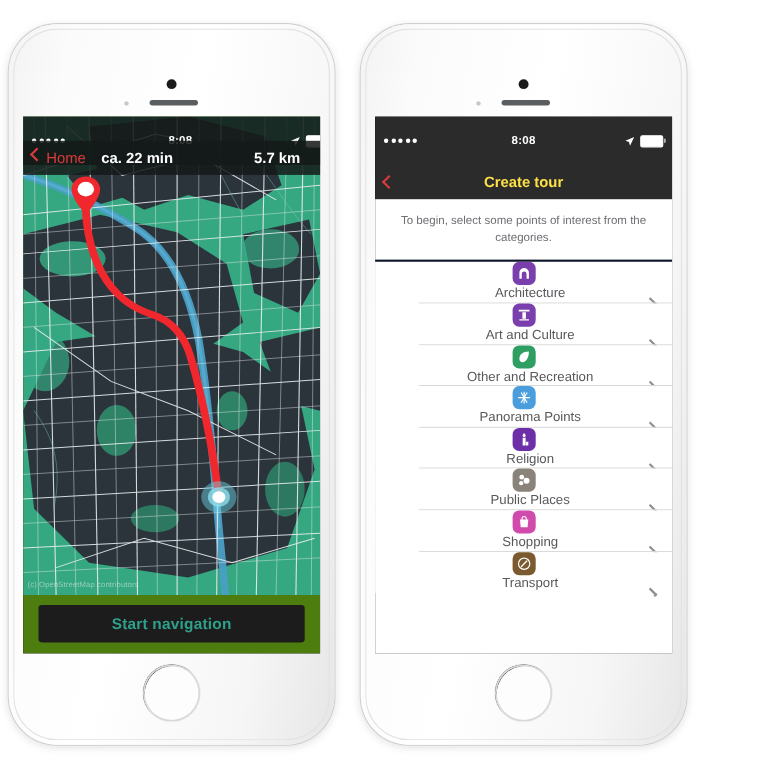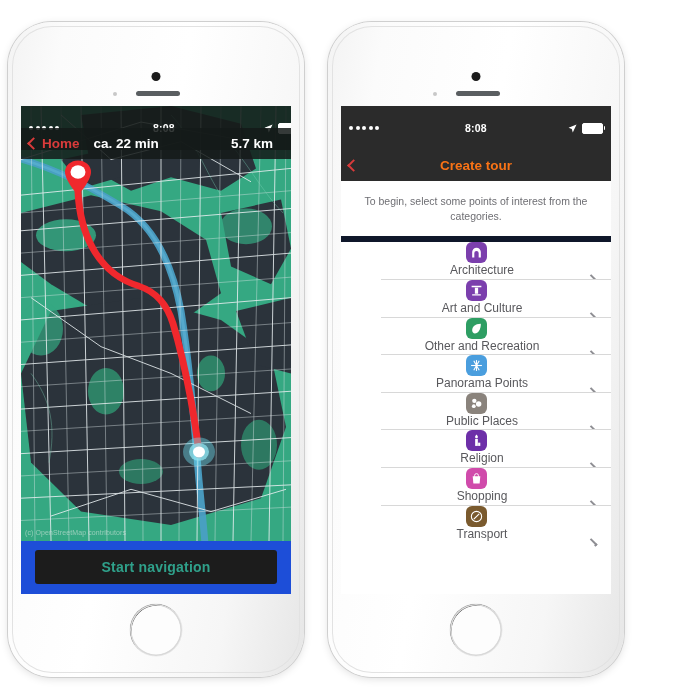--- a/index.html
+++ b/index.html
@@ -116,48 +116,48 @@
   
   .navbar {
     position: relative;
     height: 31px;
     display:flex; align-items:center;
     padding: 0 8px;
     background:#2b2b2b;
   }
   .navbar.translucent { background: rgba(20,26,24,0.86); }
   .nav-back {
-    display:flex; align-items:center; gap:3px;
-    color:#d93b3b; font-size:13.5px; font-weight:bold;
+    display:flex; align-items:flex-start; gap:3px;
+    color:#d93b3b; font-size:13.5px; font-weight:normal;
     white-space:nowrap;
   }
   .chev-left {
     display:inline-block; width:7px; height:7px;
     border-left:2.4px solid #d93b3b; border-bottom:2.4px solid #d93b3b;
     transform: rotate(45deg);
     margin-right:1px;
   }
   .nav-title-center {
     position:absolute; left:0; right:0; text-align:center;
-    color:#f97316; font-size:13.5px; font-weight:bold;
+    color:#fde047; font-size:13.5px; font-weight:bold;
     pointer-events:none;
   }
   .nav-route {
     display:flex; align-items:center; gap:0;
     width:100%; color:#ffffff; font-size:13.5px; font-weight:bold;
   }
   .nav-route .eta { margin-left:14px; }
   .nav-route .dist { margin-left:auto; margin-right:26px; }
 
   
   .map-wrap {
     position:relative;
     height: 435px;
     overflow:hidden;
-    background:#1d4ed8;
+    background:#4d7c0f;
   }
   .map-svg { display:block; width:270px; height:435px; }
 
   .osm-credit {
     position:absolute; left:4px; bottom:58px;
     font-size:7px; color:rgba(225,235,230,.55);
     letter-spacing:.1px; white-space:nowrap;
   }
 
   .start-nav {
@@ -174,21 +174,21 @@
     height: 466px;
     background:#ffffff;
     display:flex; flex-direction:column;
   }
   .intro {
     padding: 13px 18px 12px;
     text-align:center;
     color:#6e6e73;
     font-size:10.5px;
     line-height:1.45;
-    border-bottom:6px solid #0f172a;
+    border-bottom:2px solid #0f172a;
   }
   .cat-list { flex:1; overflow:hidden; }
   .cat-row {
     display:flex; align-items:center;
     height: 37.6px;
     padding: 0 9px 0 10px;
     position:relative;
     background:#fff;
     flex-direction:column;
   }
@@ -420,42 +420,42 @@
                   <path fill="#ffffff" d="M11 2h2v20h-2z"></path>
                   <path fill="#ffffff" d="M2 11h20v2H2z" transform="rotate(0 12 12)"></path>
                   <path fill="#ffffff" d="M2 11h20v2H2z" transform="rotate(60 12 12)"></path>
                   <path fill="#ffffff" d="M2 11h20v2H2z" transform="rotate(-60 12 12)"></path>
                 </svg>
               </span>
               <span class="cat-label">Panorama Points</span>
               <i class="chev-right"></i>
             </div>
             <div class="cat-row">
+              <span class="cat-icon" style="background: rgb(109, 47, 168);">
+                <svg width="13" height="13" viewBox="0 0 24 24">
+                  <path fill="#ffffff" d="M12 1c1.6 2 2.6 3.2 2.6 4.4A2.6 2.6 0 0 1 12 8a2.6 2.6 0 0 1-2.6-2.6C9.4 4.2 10.4 3 12 1z"></path>
+                  <path fill="#ffffff" d="M9.5 9h5v13h-5z"></path>
+                  <path fill="#ffffff" d="M15 16h4v6h-4z"></path>
+                </svg>
+              </span>
+              <span class="cat-label">Religion</span>
+              <i class="chev-right"></i>
+            </div>
+            <div class="cat-row">
               <span class="cat-icon" style="background: rgb(138, 131, 124);">
                 <svg width="13" height="13" viewBox="0 0 24 24">
                   <circle cx="8" cy="7" r="4" fill="#ffffff"></circle>
                   <circle cx="16" cy="13" r="5" fill="#ffffff"></circle>
                   <circle cx="7" cy="17" r="3.5" fill="#ffffff"></circle>
                 </svg>
               </span>
               <span class="cat-label">Public Places</span>
               <i class="chev-right"></i>
             </div>
             <div class="cat-row">
-              <span class="cat-icon" style="background: rgb(109, 47, 168);">
-                <svg width="13" height="13" viewBox="0 0 24 24">
-                  <path fill="#ffffff" d="M12 1c1.6 2 2.6 3.2 2.6 4.4A2.6 2.6 0 0 1 12 8a2.6 2.6 0 0 1-2.6-2.6C9.4 4.2 10.4 3 12 1z"></path>
-                  <path fill="#ffffff" d="M9.5 9h5v13h-5z"></path>
-                  <path fill="#ffffff" d="M15 16h4v6h-4z"></path>
-                </svg>
-              </span>
-              <span class="cat-label">Religion</span>
-              <i class="chev-right"></i>
-            </div>
-            <div class="cat-row">
               <span class="cat-icon" style="background: rgb(208, 75, 171);">
                 <svg width="13" height="13" viewBox="0 0 24 24">
                   <path fill="#ffffff" d="M5 8h14l-1.2 13H6.2L5 8z"></path>
                   <path d="M8.5 9V6.5a3.5 3.5 0 0 1 7 0V9" stroke="#ffffff" stroke-width="1.8" fill="none"></path>
                 </svg>
               </span>
               <span class="cat-label">Shopping</span>
               <i class="chev-right"></i>
             </div>
             <div class="cat-row">

